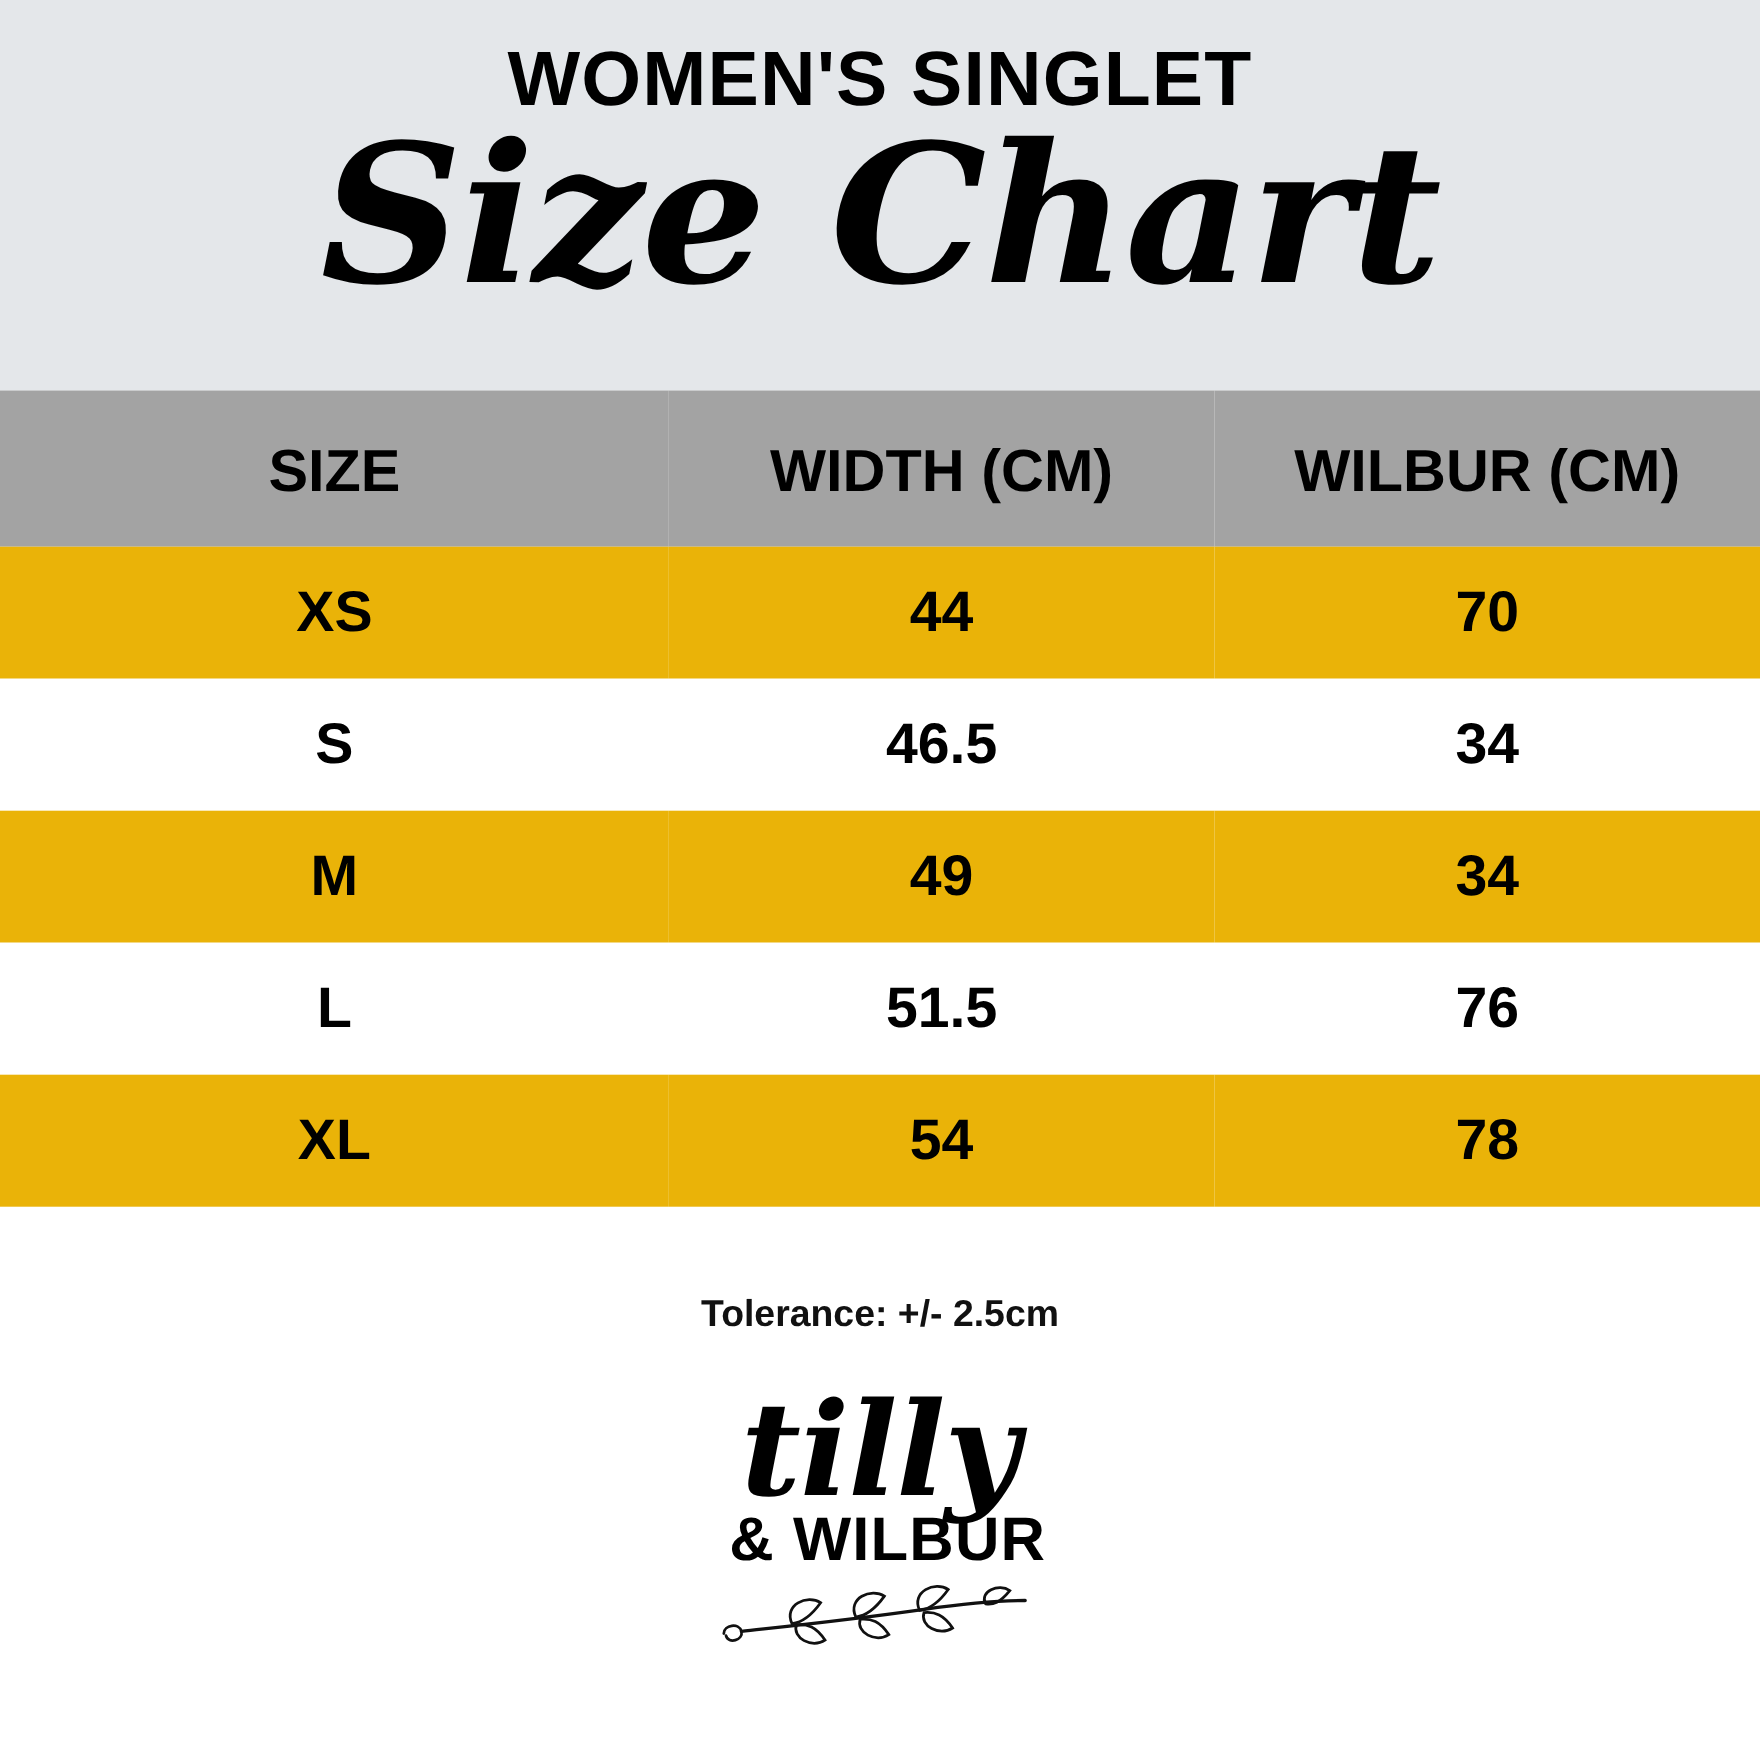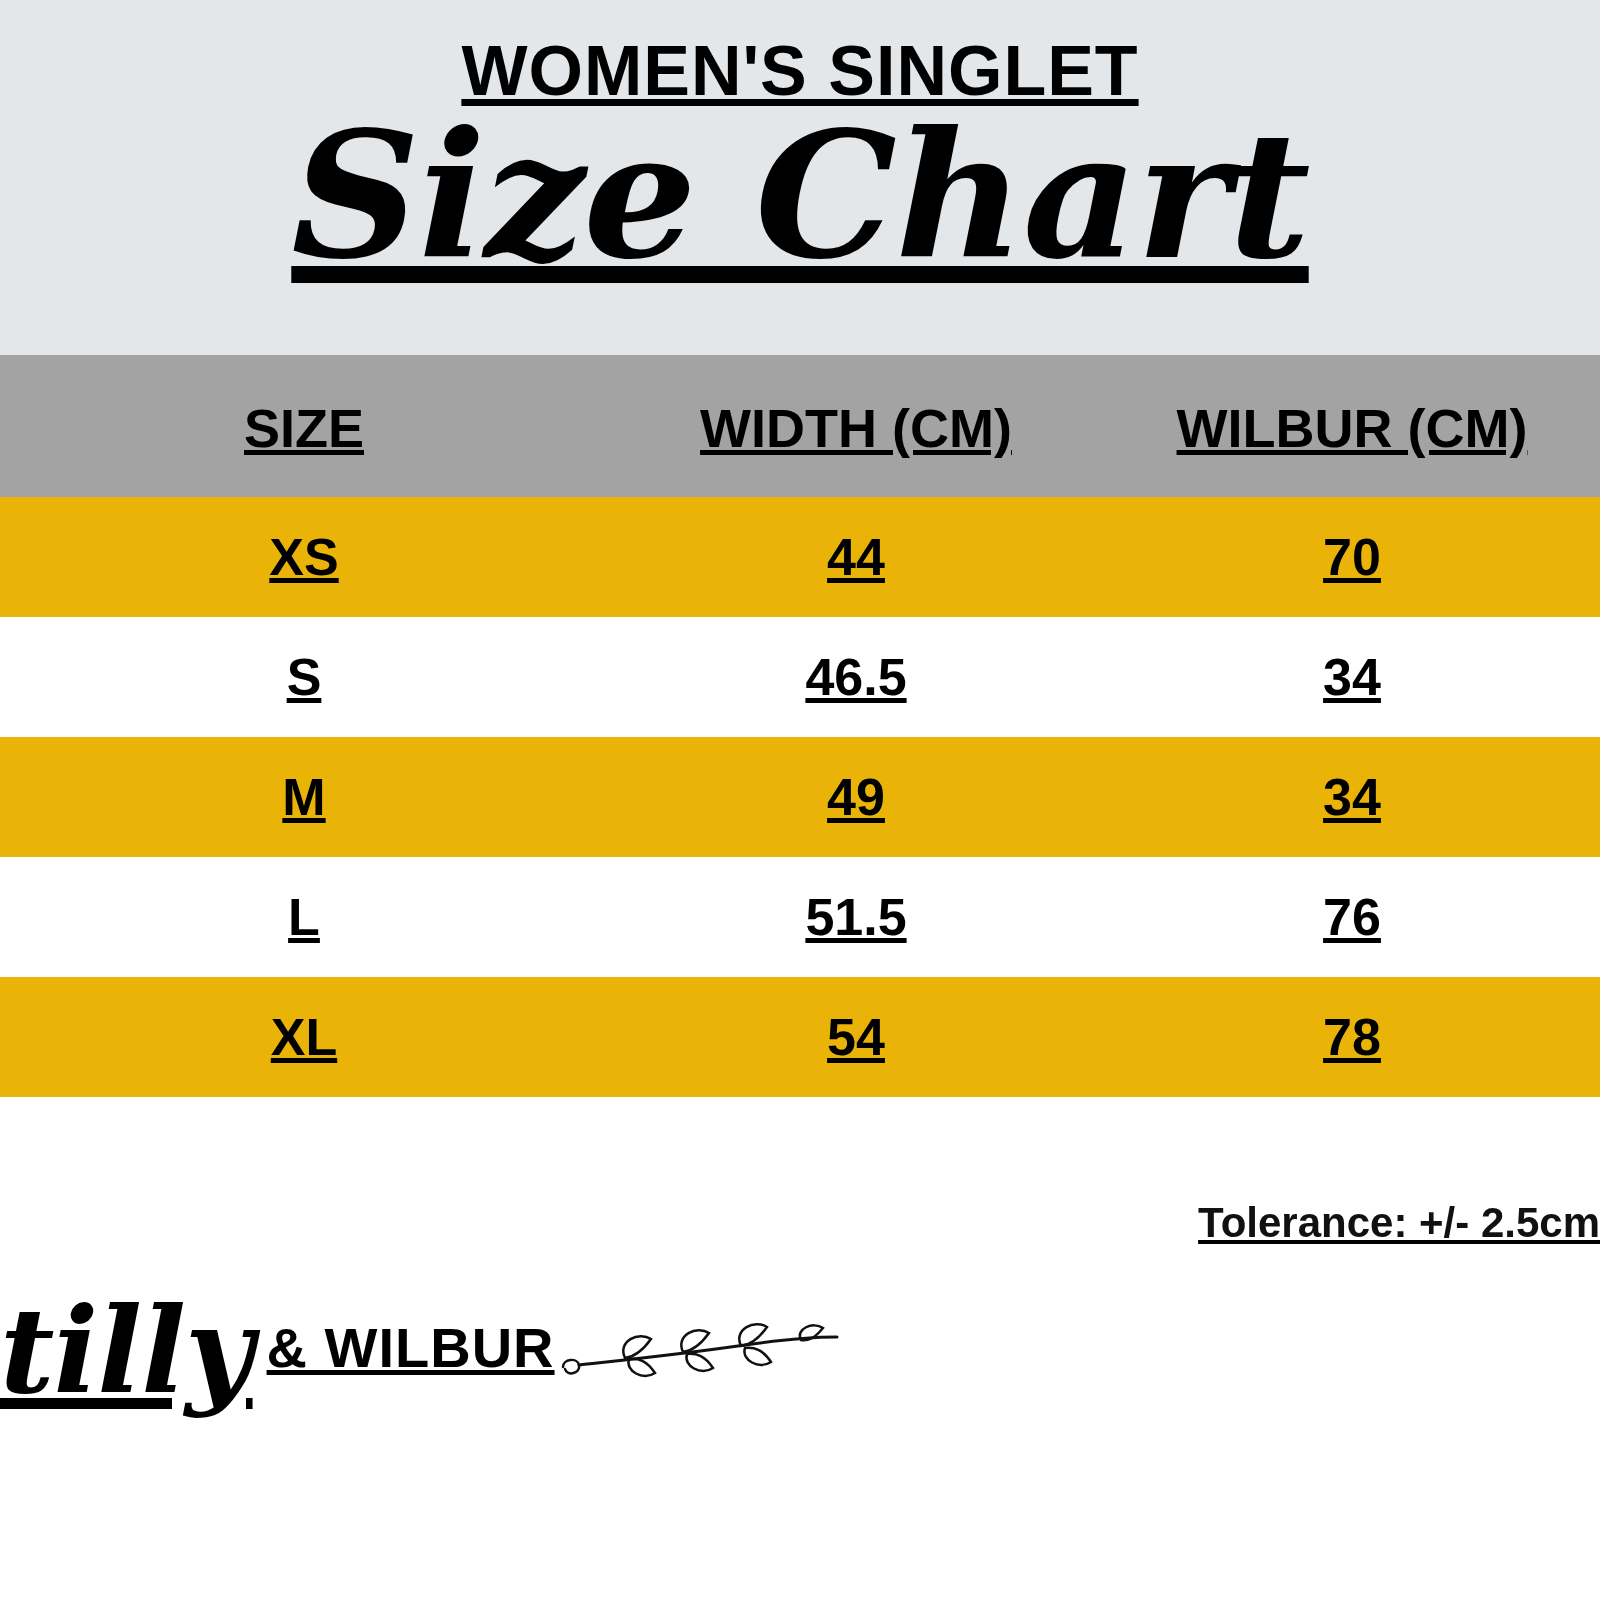--- a/index.html
+++ b/index.html
@@ -13,21 +13,20 @@
     font-family: "Liberation Sans", sans-serif;
     color: #000000;
     overflow: hidden;
   }
 
   .page {
     position: relative;
     width: 1600px;
     height: 1312px;
     box-sizing: border-box;
-    text-decoration: underline;
   }
 
   
   .header-band {
     background: #e4e7ea;
     width: 100%;
     height: 355px;
     box-sizing: border-box;
     padding-top: 24px;
     text-align: center;
@@ -78,32 +77,32 @@
     font-size: 52px;
     text-align: center;
     padding: 30px 0 30px 0;
     color: #000;
   }
   .table tbody tr.shaded td { background: #eab308; }
   .table tbody tr.plain td  { background: #ffffff; }
 
   
   .tolerance {
-    text-align: right;
+    text-align: center;
     font-family: "Liberation Sans", sans-serif;
     font-weight: 700;
-    font-size: 42px;
-    margin-top: 102px;
+    font-size: 34px;
+    margin-top: 78px;
     color: #111;
   }
 
   .logo-wrap {
     margin-top: 48px;
     display: flex;
-    flex-direction: row;
+    flex-direction: column;
     align-items: center;
     justify-content: flex-start;
   }
   .logo-script {
     font-family: "DejaVu Serif", serif;
     font-style: italic;
     font-weight: 700;
     font-size: 118px;
     line-height: 0.95;
     letter-spacing: -1px;

